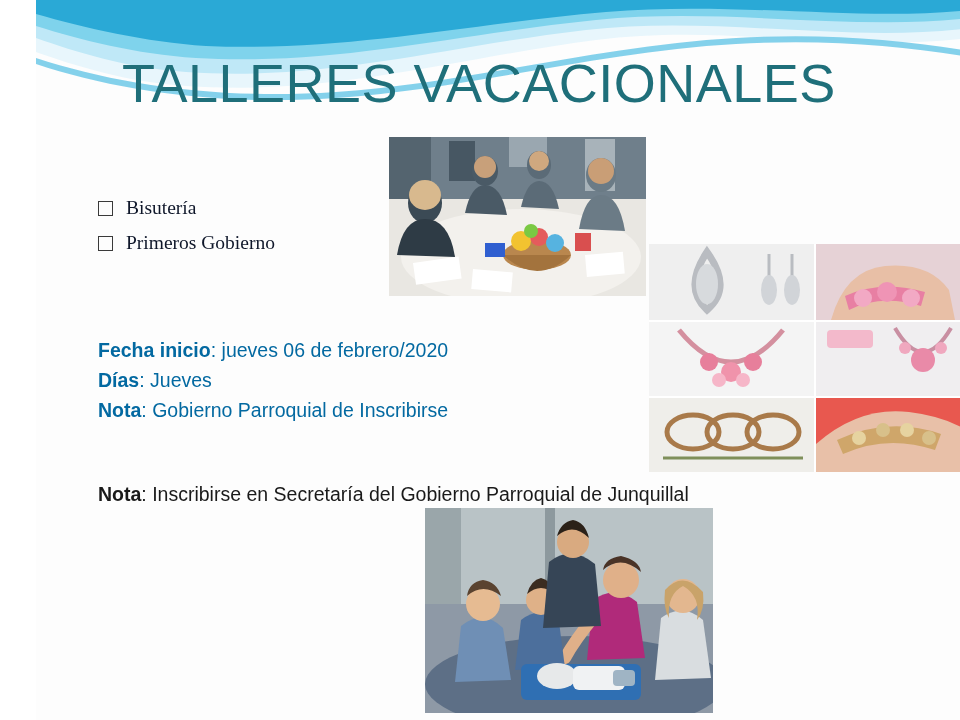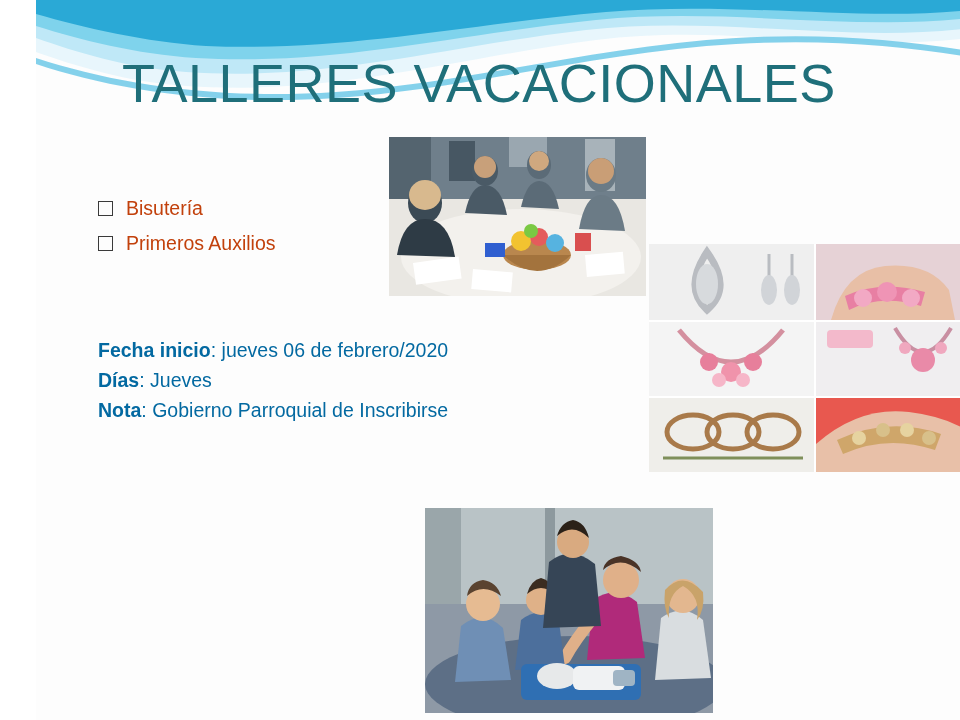--- a/index.html
+++ b/index.html
@@ -66,22 +66,23 @@
     width: 13px;
     height: 13px;
     border: 1.6px solid #3a3a3a;
     margin-top: 5px;
     margin-right: 13px;
     flex: none;
     background: transparent;
   }
   .bullet-text {
     font-size: 19.5px;
-    color: #c2410c;
+    color: #0f172a;
     line-height: 24px;
+    font-family: Liberation Serif, serif;
   }
 
   
   .details {
     position: absolute;
     left: 62px;
     top: 335px;
     width: 560px;
   }
   .detail-line {
@@ -146,36 +147,39 @@
 
   <div class="title">TALLERES VACACIONALES</div>
 
   <div class="bullets">
     <div class="bullet-row">
       <span class="bullet-box"></span>
       <span class="bullet-text">Bisutería</span>
     </div>
     <div class="bullet-row">
       <span class="bullet-box"></span>
-      <span class="bullet-text">Primeros Auxilios</span>
+      <span class="bullet-text">Primeros Gobierno</span>
     </div>
   </div>
 
   <div class="details">
     <div class="detail-line">
       <span class="lbl">Fecha inicio</span><span>: </span><span>jueves 06 de febrero/2020</span>
     </div>
     <div class="detail-line">
       <span class="lbl">Días</span><span>: </span><span>Jueves</span>
     </div>
     <div class="detail-line">
       <span class="lbl">Nota</span><span>: </span><span>Gobierno Parroquial de Inscribirse</span>
     </div>
   </div>
 
+  <div class="note">
+    <span class="lbl">Nota</span><span>: </span><span>Inscribirse en Secretaría del Gobierno Parroquial de Junquillal</span>
+  </div>
 
   <div class="photo" id="photo-workshop">
     <svg width="257" height="159" viewBox="0 0 257 159">
       <rect width="257" height="159" fill="#8d9aa4"></rect>
       <rect x="0" y="0" width="257" height="62" fill="#6f7f8b"></rect>
       <rect x="0" y="0" width="42" height="62" fill="#54646f"></rect>
       <rect x="60" y="4" width="26" height="40" fill="#475763"></rect>
       <rect x="120" y="0" width="38" height="30" fill="#9aa7b0"></rect>
       <rect x="196" y="2" width="30" height="52" fill="#a8b3ba"></rect>
       <rect x="0" y="62" width="257" height="97" fill="#e9e7e2"></rect>

